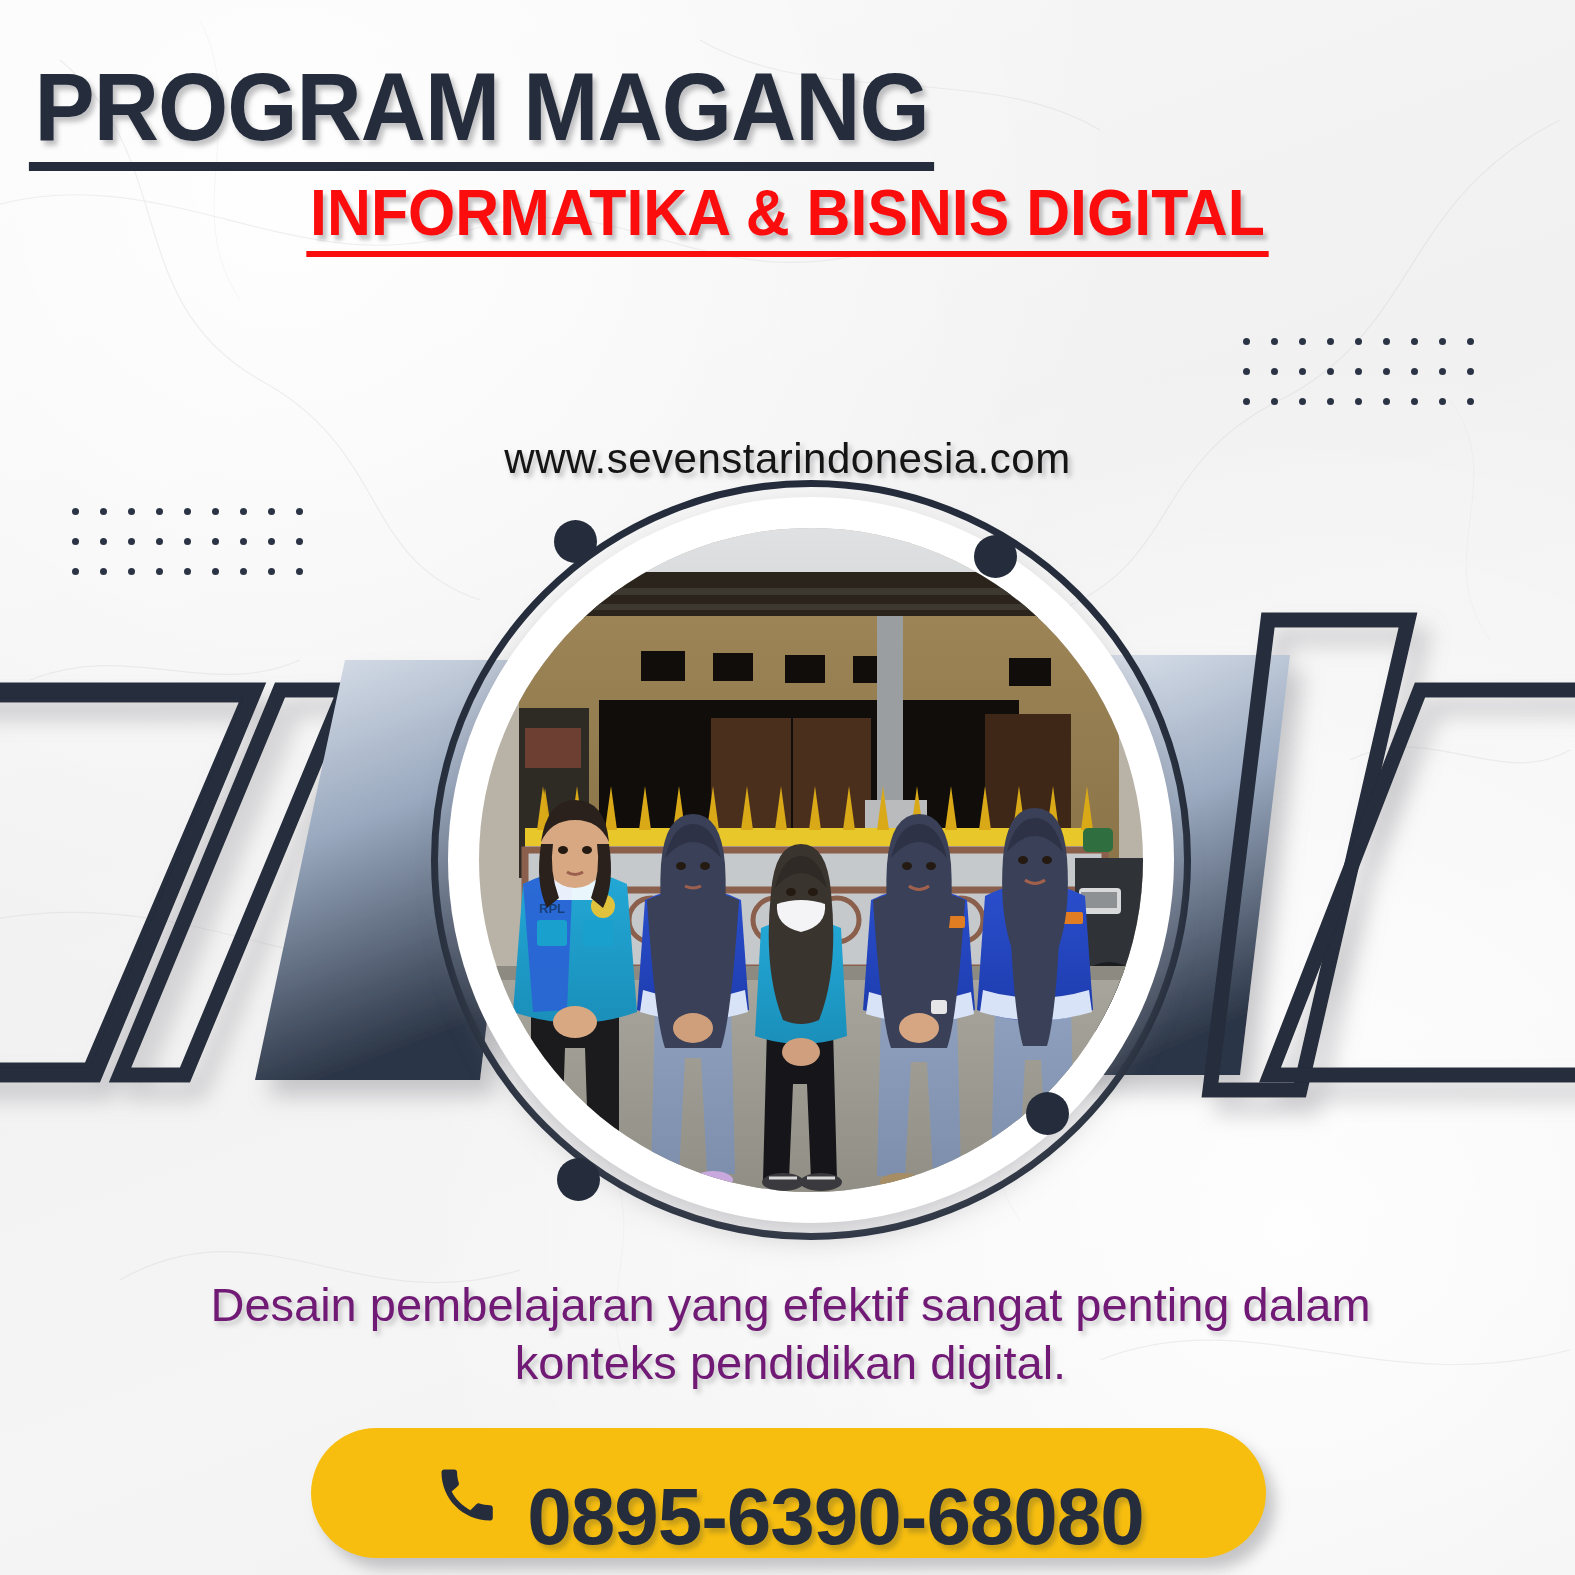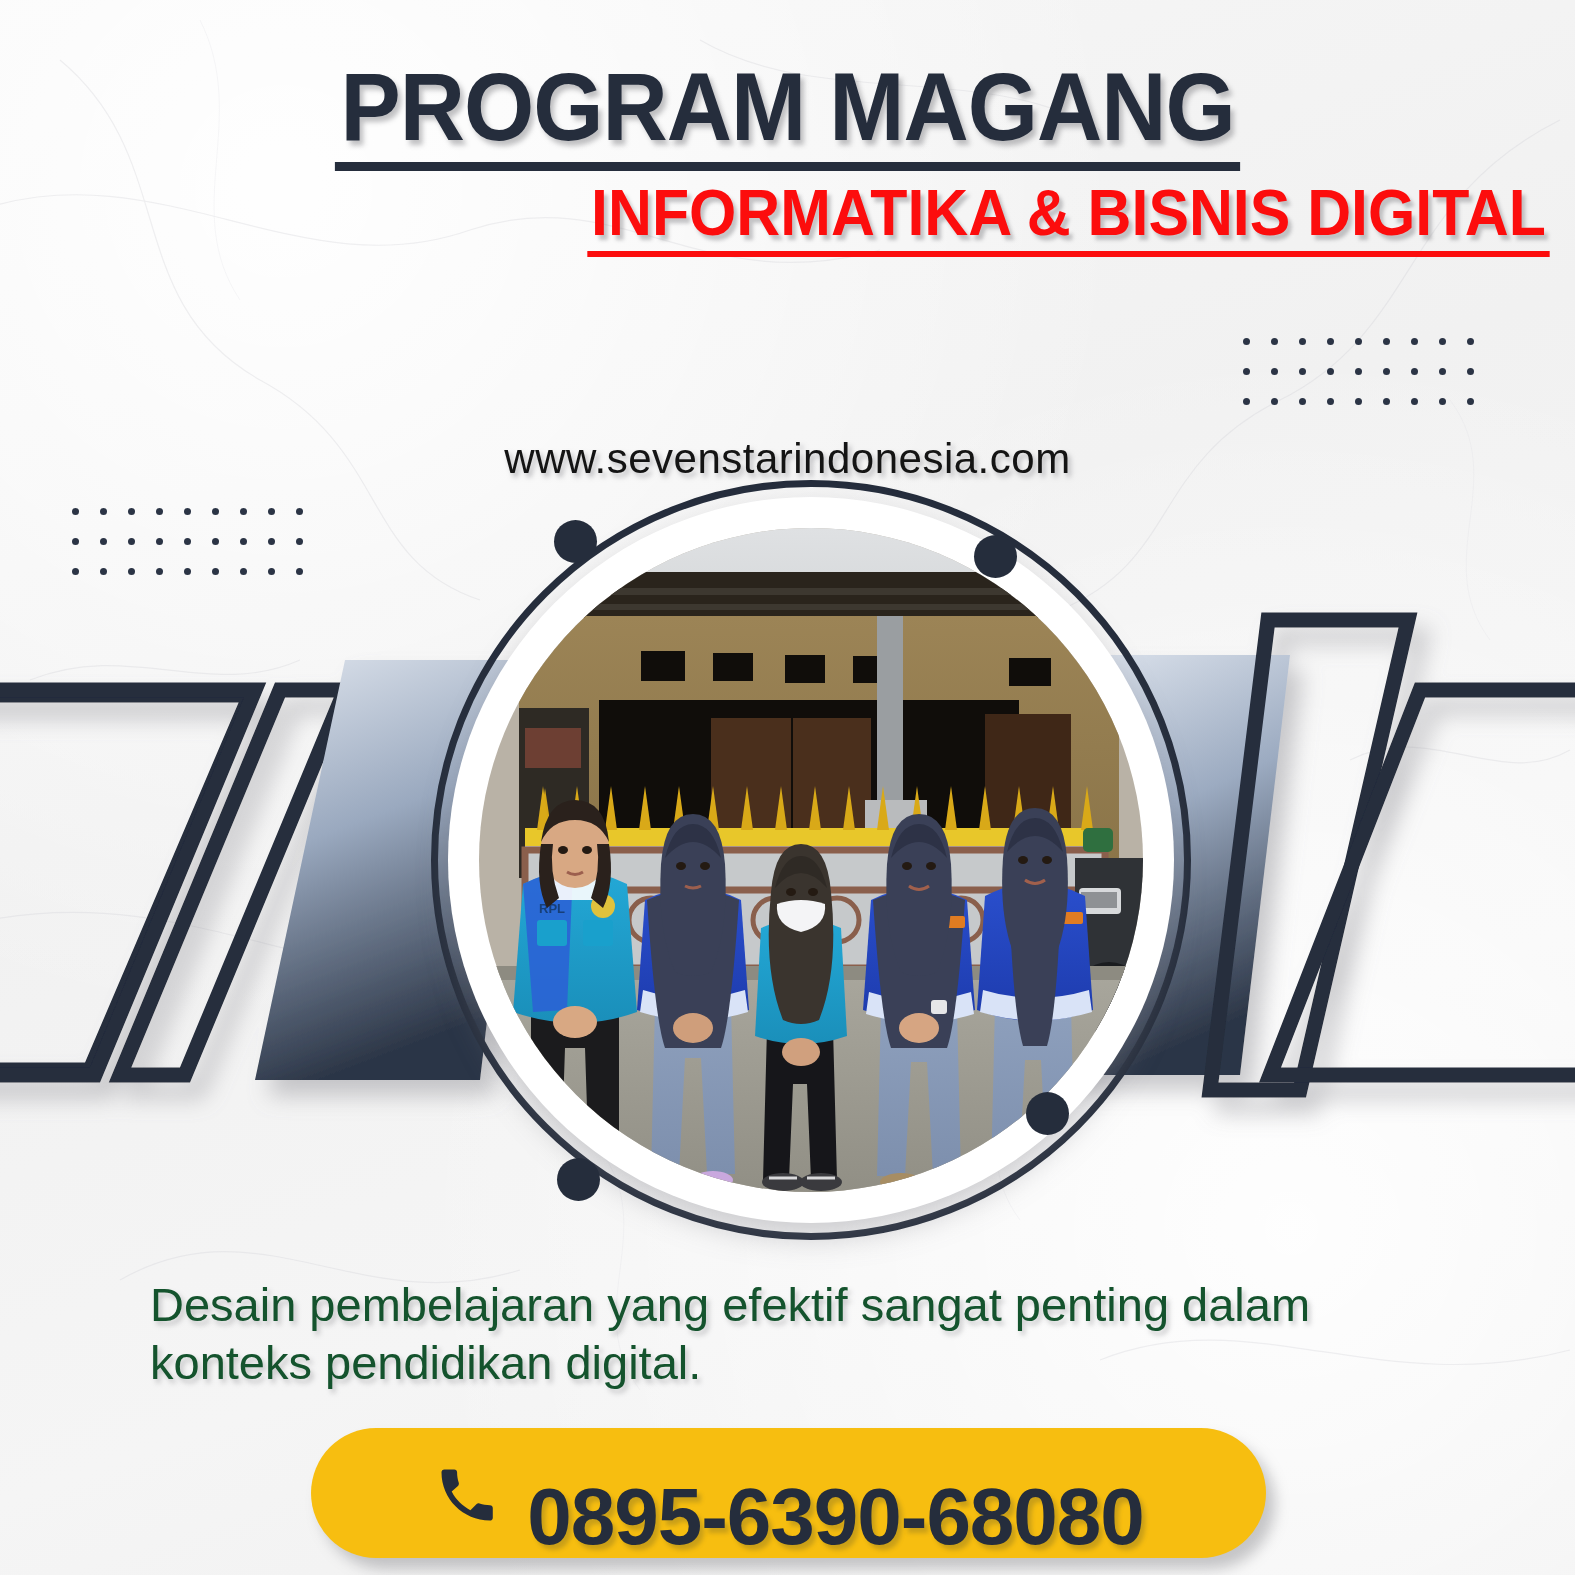--- a/index.html
+++ b/index.html
@@ -42,39 +42,38 @@
     border-radius: 50%;
     background: #2b3445;
   }
   #dotgrid-left  { left: 72px;  top: 508px; width: 240px; height: 80px; }
   #dotgrid-right { left: 1243px; top: 338px; width: 240px; height: 80px; }
 
   
   .headline-wrap {
     position: absolute;
     left: 0; right: 0; top: 58px;
-    text-align: center;
   }
   .headline {
     font-size: 96px;
     font-weight: 800;
     letter-spacing: -1px;
     color: #252d3c;
     line-height: 1.02;
     margin: 0;
     display: inline-block;
     padding: 0 6px 6px 6px;
     border-bottom: 9px solid #252d3c;
     text-shadow: 4px 5px 5px rgba(120,120,125,.45);
     transform: scaleX(.94);
   }
   .subheadline-wrap {
     position: absolute;
     left: 0; right: 0; top: 180px;
-    text-align: right;
+    text-align: center;
   }
   .subheadline {
     font-size: 64px;
     font-weight: 800;
     color: #fc0d0d;
     line-height: 1.05;
     margin: 0;
     display: inline-block;
     padding: 0 4px 4px 4px;
     border-bottom: 6px solid #fc0d0d;
@@ -158,23 +157,24 @@
   #node-tl { left: 123px; top: 40px; }
   #node-tr { left: 543px; top: 55px; }
   #node-br { left: 595px; top: 612px; }
   #node-bl { left: 126px; top: 678px; }
 
   
   .tagline {
     position: absolute;
     left: 150px; right: 144px;
     top: 1276px;
+    text-align: center;
     font-size: 47px;
     line-height: 1.24;
-    color: #14532d;
+    color: #701a75;
     font-weight: 400;
     letter-spacing: 0px;
     text-shadow: 3px 4px 5px rgba(140,140,145,.45);
   }
 
   
   .phone-pill {
     position: absolute;
     left: 311px;
     top: 1428px;

